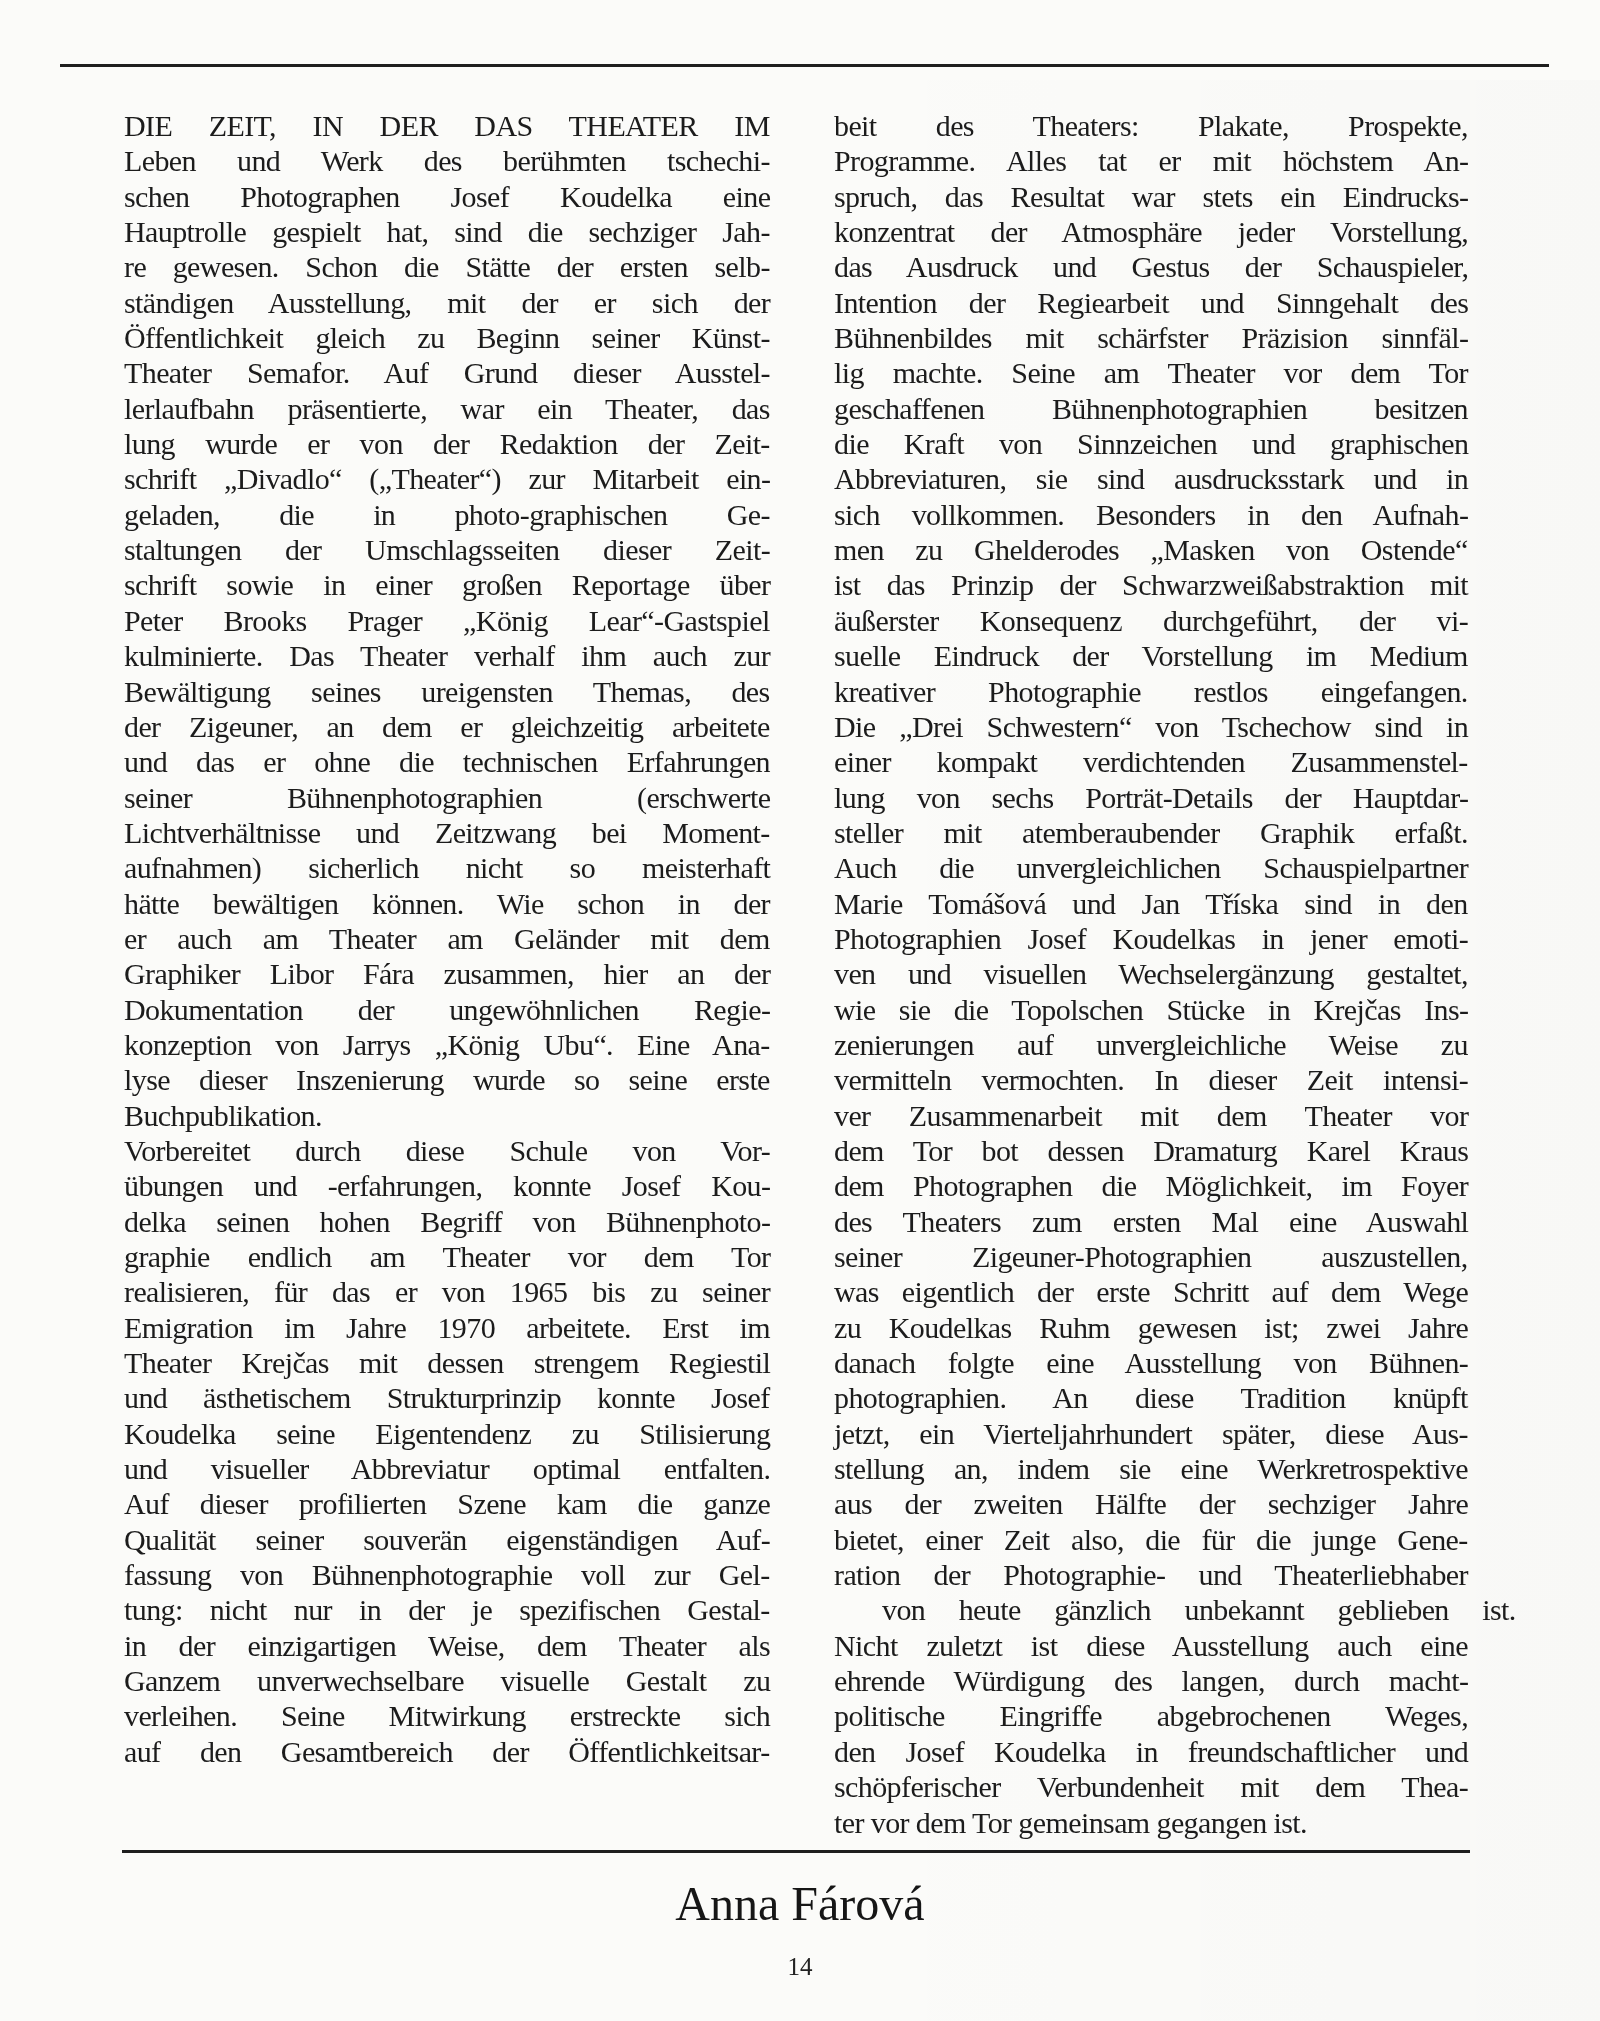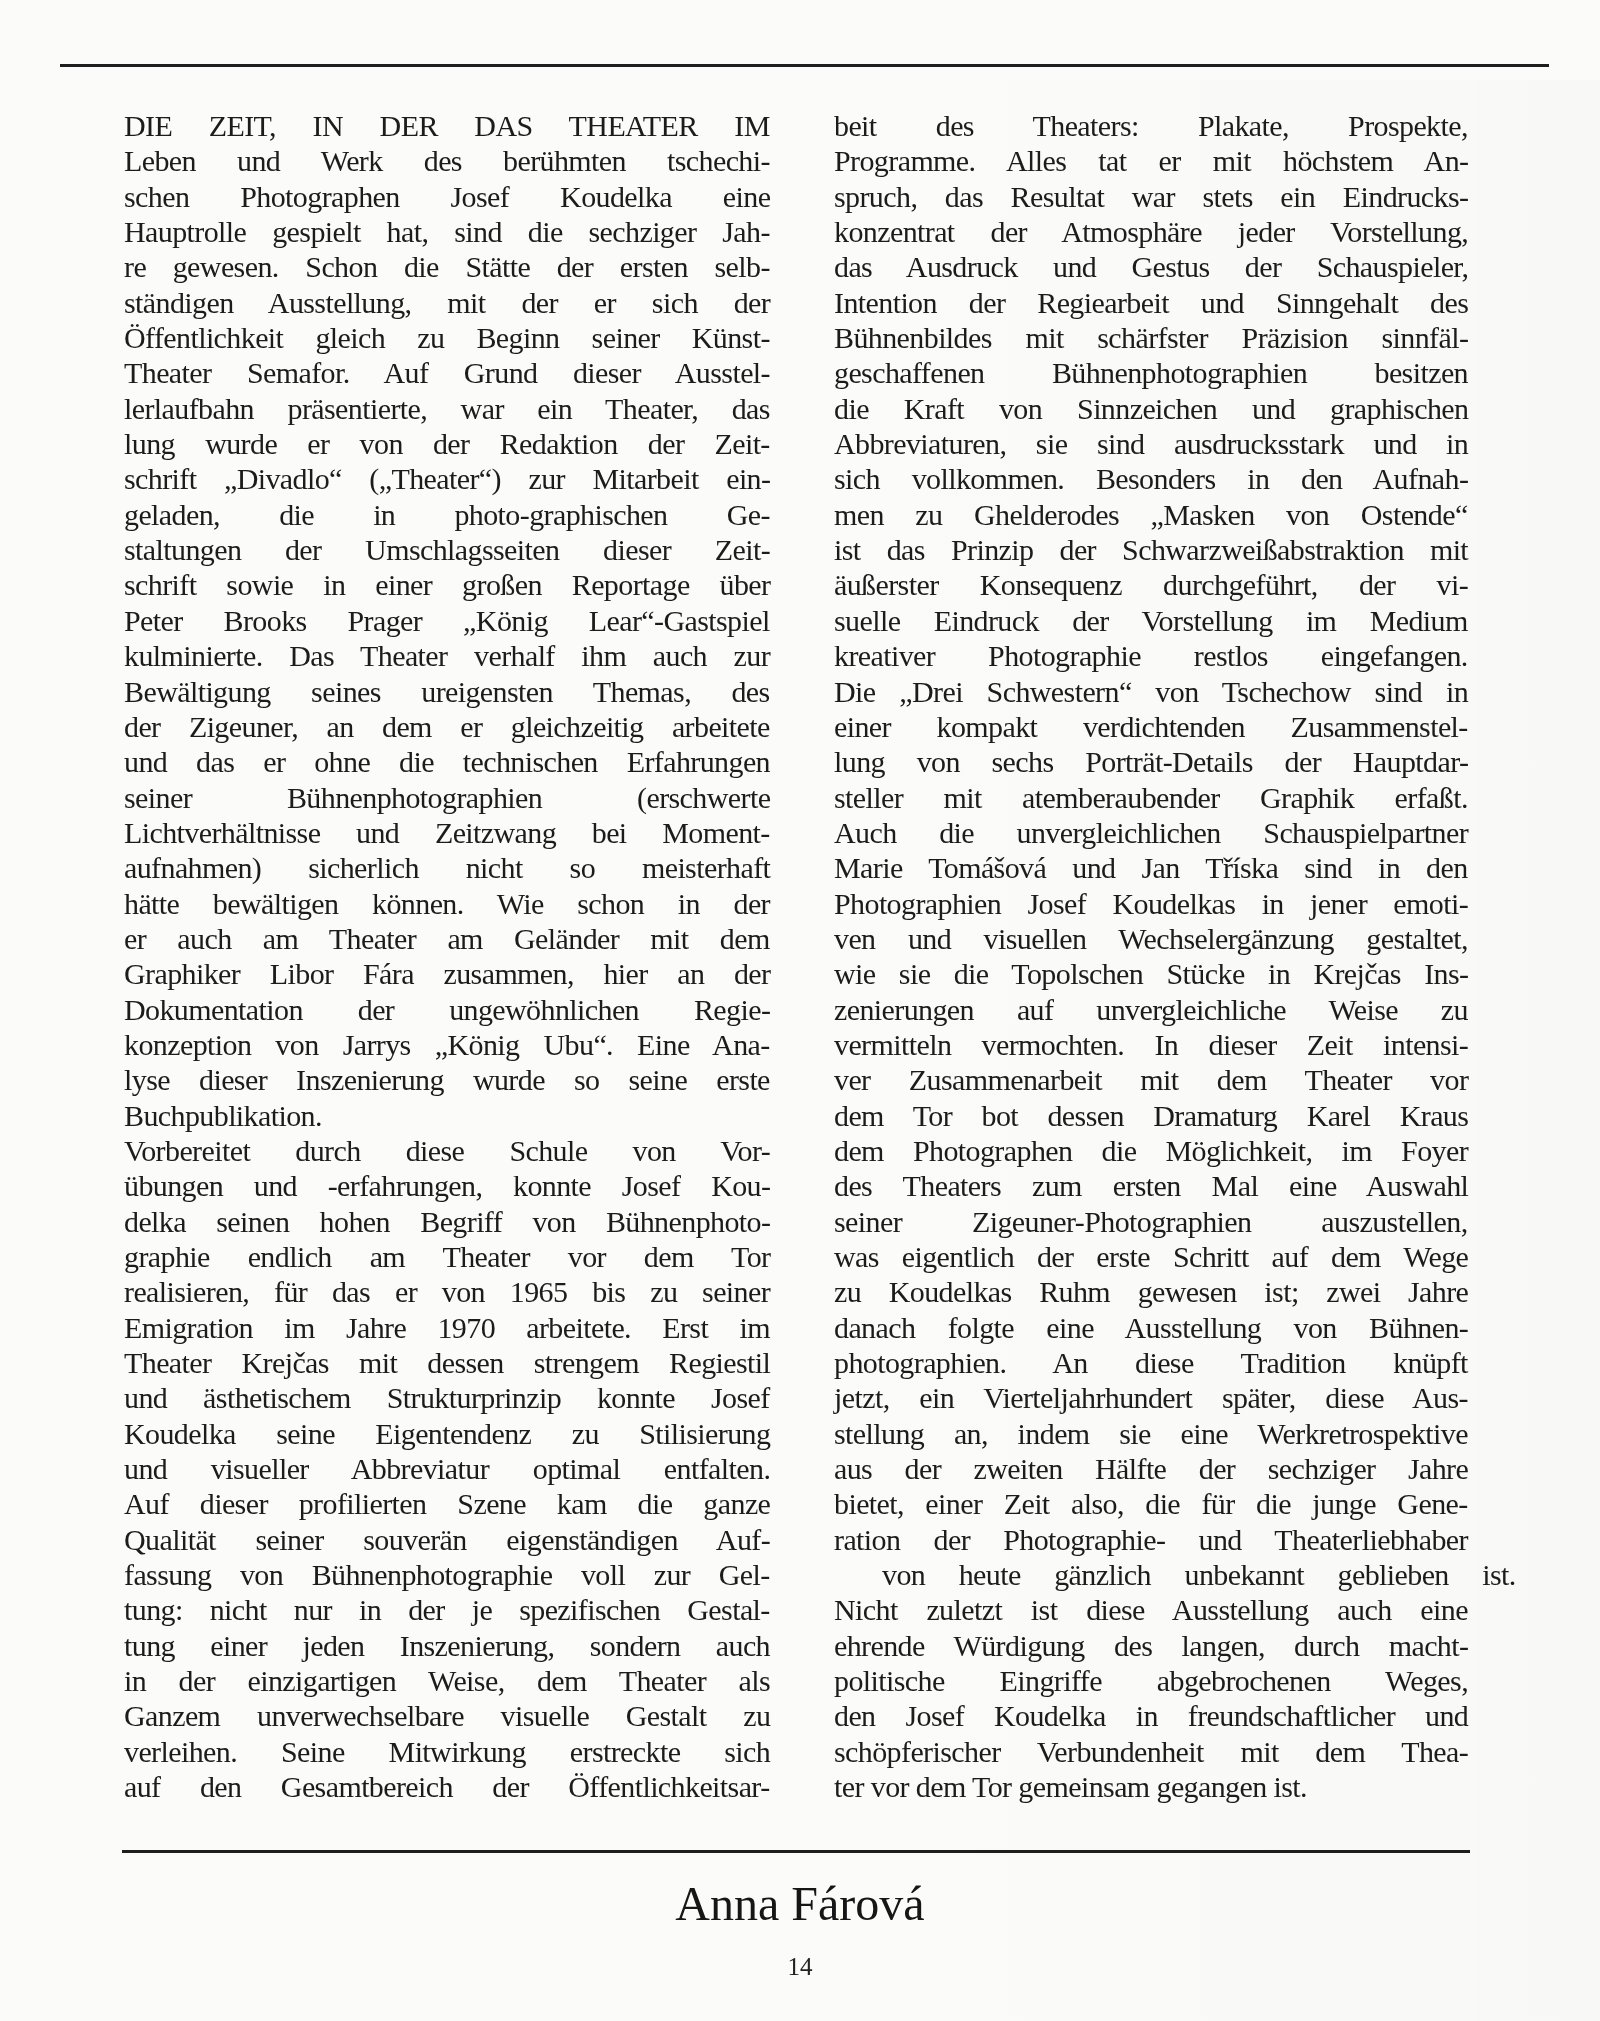--- a/index.html
+++ b/index.html
@@ -117,34 +117,34 @@
     <span class="line" style="text-align: left; text-align-last: left; display: block; width: auto; word-spacing: 17.88px;">realisieren, für das er von 1965 bis zu seiner</span>
     <span class="line" style="text-align: left; text-align-last: left; display: block; width: auto; word-spacing: 24.33px;">Emigration im Jahre 1970 arbeitete. Erst im</span>
     <span class="line" style="text-align: left; text-align-last: left; display: block; width: auto; word-spacing: 23.2px;">Theater Krejčas mit dessen strengem Regiestil</span>
     <span class="line" style="text-align: left; text-align-last: left; display: block; width: auto; word-spacing: 29px;">und ästhetischem Strukturprinzip konnte Josef</span>
     <span class="line" style="text-align: left; text-align-last: left; display: block; width: auto; word-spacing: 33.5px;">Koudelka seine Eigentendenz zu Stilisierung</span>
     <span class="line" style="text-align: left; text-align-last: left; display: block; width: auto; word-spacing: 36.75px;">und visueller Abbreviatur optimal entfalten.</span>
     <span class="line" style="text-align: left; text-align-last: left; display: block; width: auto; word-spacing: 24px;">Auf dieser profilierten Szene kam die ganze</span>
     <span class="line" style="text-align: left; text-align-last: left; display: block; width: auto; word-spacing: 32.75px;">Qualität seiner souverän eigenständigen Auf-</span>
     <span class="line" style="text-align: left; text-align-last: left; display: block; width: auto; word-spacing: 21.6px;">fassung von Bühnenphotographie voll zur Gel-</span>
     <span class="line" style="text-align: left; text-align-last: left; display: block; width: auto; word-spacing: 20.14px;">tung: nicht nur in der je spezifischen Gestal-</span>
-    <span class="line" style="text-align: left; text-align-last: left; display: block; width: auto; word-spacing: 28.4px;">tung einer jeden Inszenierung, sondern auch</span>
     <span class="line" style="text-align: left; text-align-last: left; display: block; width: auto; word-spacing: 25.5px;">in der einzigartigen Weise, dem Theater als</span>
     <span class="line" style="text-align: left; text-align-last: left; display: block; width: auto; word-spacing: 29.75px;">Ganzem unverwechselbare visuelle Gestalt zu</span>
     <span class="line" style="text-align: left; text-align-last: left; display: block; width: auto; word-spacing: 37px;">verleihen. Seine Mitwirkung erstreckte sich</span>
     <span class="line" style="text-align: left; text-align-last: left; display: block; width: auto; word-spacing: 32.5px;">auf den Gesamtbereich der Öffentlichkeitsar-</span>
   </div>
 <div class="column right" id="col-right">
     <span class="line" style="text-align: left; text-align-last: left; display: block; width: auto; word-spacing: 52.25px;">beit des Theaters: Plakate, Prospekte,</span>
     <span class="line" style="text-align: left; text-align-last: left; display: block; width: auto; word-spacing: 25.17px;">Programme. Alles tat er mit höchstem An-</span>
     <span class="line" style="text-align: left; text-align-last: left; display: block; width: auto; word-spacing: 20.67px;">spruch, das Resultat war stets ein Eindrucks-</span>
     <span class="line" style="text-align: left; text-align-last: left; display: block; width: auto; word-spacing: 29px;">konzentrat der Atmosphäre jeder Vorstellung,</span>
     <span class="line" style="text-align: left; text-align-last: left; display: block; width: auto; word-spacing: 28.4px;">das Ausdruck und Gestus der Schauspieler,</span>
     <span class="line" style="text-align: left; text-align-last: left; display: block; width: auto; word-spacing: 25px;">Intention der Regiearbeit und Sinngehalt des</span>
     <span class="line" style="text-align: left; text-align-last: left; display: block; width: auto; word-spacing: 26.75px;">Bühnenbildes mit schärfster Präzision sinnfäl-</span>
+    <span class="line" style="text-align: left; text-align-last: left; display: block; width: auto; word-spacing: 21.86px;">lig machte. Seine am Theater vor dem Tor</span>
     <span class="line" style="text-align: left; text-align-last: left; display: block; width: auto; word-spacing: 60.5px;">geschaffenen Bühnenphotographien besitzen</span>
     <span class="line" style="text-align: left; text-align-last: left; display: block; width: auto; word-spacing: 28px;">die Kraft von Sinnzeichen und graphischen</span>
     <span class="line" style="text-align: left; text-align-last: left; display: block; width: auto; word-spacing: 22.6px;">Abbreviaturen, sie sind ausdrucksstark und in</span>
     <span class="line" style="text-align: left; text-align-last: left; display: block; width: auto; word-spacing: 24.8px;">sich vollkommen. Besonders in den Aufnah-</span>
     <span class="line" style="text-align: left; text-align-last: left; display: block; width: auto; word-spacing: 24.6px;">men zu Ghelderodes „Masken von Ostende“</span>
     <span class="line" style="text-align: left; text-align-last: left; display: block; width: auto; word-spacing: 19.2px;">ist das Prinzip der Schwarzweißabstraktion mit</span>
     <span class="line" style="text-align: left; text-align-last: left; display: block; width: auto; word-spacing: 34.25px;">äußerster Konsequenz durchgeführt, der vi-</span>
     <span class="line" style="text-align: left; text-align-last: left; display: block; width: auto; word-spacing: 26.4px;">suelle Eindruck der Vorstellung im Medium</span>
     <span class="line" style="text-align: left; text-align-last: left; display: block; width: auto; word-spacing: 46px;">kreativer Photographie restlos eingefangen.</span>
     <span class="line" style="text-align: left; text-align-last: left; display: block; width: auto; word-spacing: 16.83px;">Die „Drei Schwestern“ von Tschechow sind in</span>

